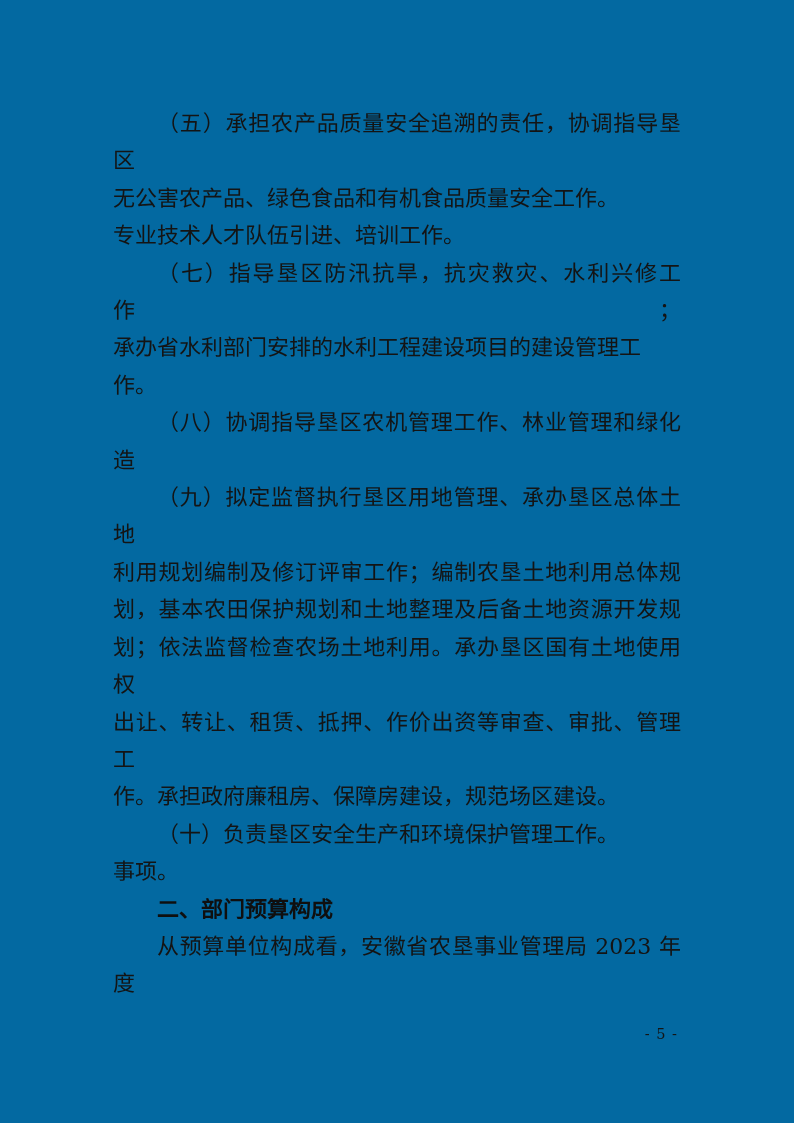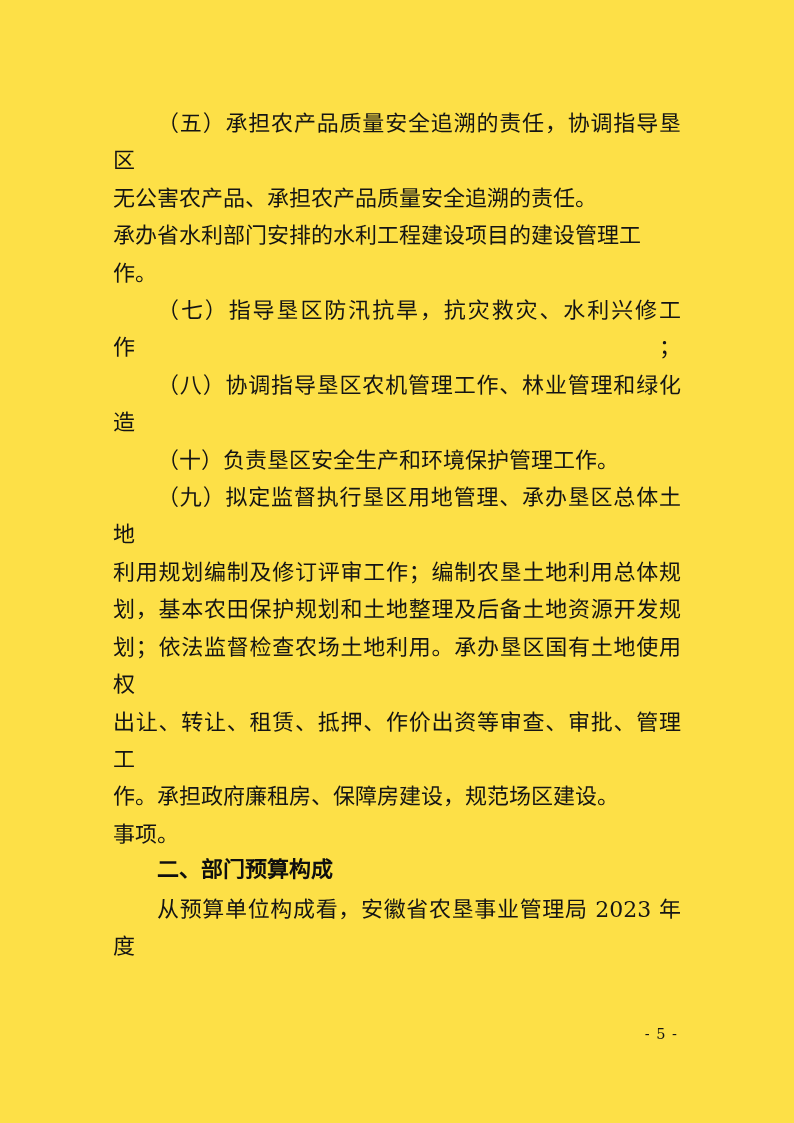--- a/index.html
+++ b/index.html
@@ -4,21 +4,21 @@
 <style>
   html, body {
     margin: 0;
     padding: 0;
     background: #ffffff;
   }
   .page {
     position: relative;
     width: 794px;
     height: 1123px;
-    background: #fde047;
+    background: #0369a1;
     overflow: hidden;
   }
   .textblock {
     position: absolute;
     left: 113px;
     top: 105px;
     width: 568px;
   }
   .block {
     margin: 0;
@@ -34,62 +34,63 @@
   }
   .line.j {
     text-align: justify;
     text-align-last: justify;
     text-justify: inter-character;
   }
   .line.indent {
     text-indent: 2em;
   }
   .line.h {
-    font-family: Liberation Mono, monospace;
+    font-family: Liberation Sans, sans-serif;
     font-weight: 700;
     color: #0f0f0f;
   }
   .page-number {
     position: absolute;
     top: 1026px;
     right: 116px;
     font-family: "DejaVu Serif", "Liberation Serif", serif;
     font-size: 14.5px;
     color: #141414;
     letter-spacing: 1px;
   }
 </style>
 </head>
 <body>
 
 <div class="page">
   <div class="textblock" id="textblock">
       <div class="block">
         <div class="line j indent">（五）承担农产品质量安全追溯的责任，协调指导垦区</div>
-        <div class="line">无公害农产品、承担农产品质量安全追溯的责任。</div>
+        <div class="line">无公害农产品、绿色食品和有机食品质量安全工作。</div>
       </div>
       <div class="block">
+        <div class="line">专业技术人才队伍引进、培训工作。</div>
       </div>
       <div class="block">
+        <div class="line j indent">（七）指导垦区防汛抗旱，抗灾救灾、水利兴修工作；</div>
         <div class="line">承办省水利部门安排的水利工程建设项目的建设管理工作。</div>
-        <div class="line j indent">（七）指导垦区防汛抗旱，抗灾救灾、水利兴修工作；</div>
       </div>
       <div class="block">
         <div class="line j indent">（八）协调指导垦区农机管理工作、林业管理和绿化造</div>
-      </div>
-      <div class="block">
-        <div class="line indent">（十）负责垦区安全生产和环境保护管理工作。</div>
       </div>
       <div class="block">
         <div class="line j indent">（九）拟定监督执行垦区用地管理、承办垦区总体土地</div>
         <div class="line j">利用规划编制及修订评审工作；编制农垦土地利用总体规</div>
         <div class="line j">划，基本农田保护规划和土地整理及后备土地资源开发规</div>
         <div class="line j">划；依法监督检查农场土地利用。承办垦区国有土地使用权</div>
         <div class="line j">出让、转让、租赁、抵押、作价出资等审查、审批、管理工</div>
         <div class="line">作。承担政府廉租房、保障房建设，规范场区建设。</div>
+      </div>
+      <div class="block">
+        <div class="line indent">（十）负责垦区安全生产和环境保护管理工作。</div>
       </div>
       <div class="block">
         <div class="line">事项。</div>
       </div>
       <div class="block">
         <div class="line indent h">二、部门预算构成</div>
       </div>
       <div class="block">
         <div class="line j indent">从预算单位构成看，安徽省农垦事业管理局 2023 年度</div>
       </div>

